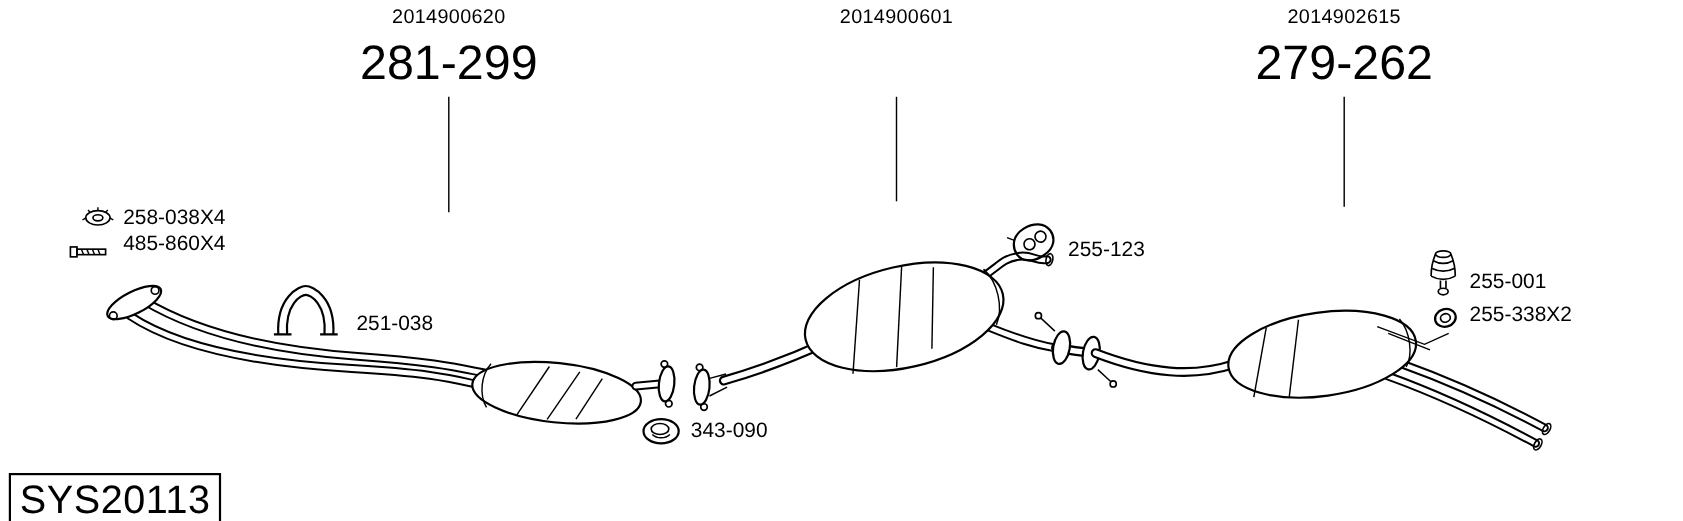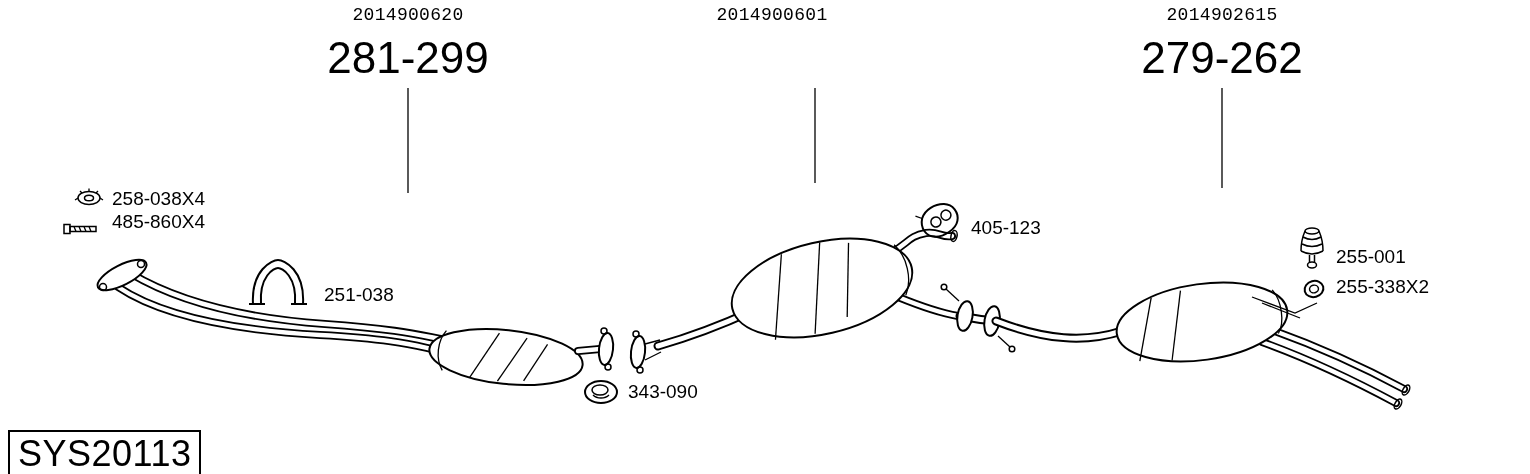--- a/index.html
+++ b/index.html
@@ -2,21 +2,21 @@
 <html><head>
 <meta charset="utf-8">
 <style>
   html,body{margin:0;padding:0;background:#fff;}
   .stage{
     position:relative;width:1530px;height:474px;background:#ffffff;overflow:hidden;
     font-family:"Liberation Sans", sans-serif;color:#000;
   }
   .stage svg{position:absolute;left:0;top:0;}
   .section-label{position:absolute;top:6px;transform:translateX(-50%);text-align:center;line-height:1.1;}
-  .section-label .ref{font-size:18px;letter-spacing:.3px;font-family:Liberation Mono, monospace;}
+  .section-label .ref{font-size:18px;letter-spacing:.3px;}
   .section-label .part{font-size:44px;margin-top:8px;}
   .callout{position:absolute;font-size:19px;white-space:nowrap;}
   .sys-box{
     position:absolute;left:8px;top:430px;border:2px solid #000;
     padding:1px 8px 3px 8px;font-size:36px;letter-spacing:.5px;background:#fff;
   }
   
   .po{stroke:#000;stroke-width:9;fill:none;stroke-linecap:round;}
   .po8{stroke:#000;stroke-width:8;fill:none;stroke-linecap:round;}
   .pi{stroke:#fff;stroke-width:5;fill:none;stroke-linecap:round;}
@@ -162,31 +162,31 @@
       <ellipse class="ln" rx="9.5" ry="8" fill="#fff"></ellipse>
       <ellipse class="ln15" rx="4.5" ry="3.8" fill="#fff"></ellipse>
     </g>
 
   </svg>
 
   <div class="section-label" style="left:408px">
     <div class="ref">2014900620</div>
     <div class="part">281-299</div>
   </div>
-  <div class="section-label" style="left:772px">
+  <div class="section-label" style="left:815px">
     <div class="ref">2014900601</div>
   </div>
   <div class="section-label" style="left:1222px">
     <div class="ref">2014902615</div>
     <div class="part">279-262</div>
   </div>
 
   <div class="callout" style="left:112px;top:188px">258-038X4</div>
   <div class="callout" style="left:112px;top:211px">485-860X4</div>
   <div class="callout" style="left:324px;top:284px">251-038</div>
-  <div class="callout" style="left:971px;top:217px">405-123</div>
+  <div class="callout" style="left:971px;top:217px">255-123</div>
   <div class="callout" style="left:628px;top:381px">343-090</div>
   <div class="callout" style="left:1336px;top:246px">255-001</div>
   <div class="callout" style="left:1336px;top:276px">255-338X2</div>
 
   <div class="sys-box">SYS20113</div>
 
 </div>
 
 </body></html>

